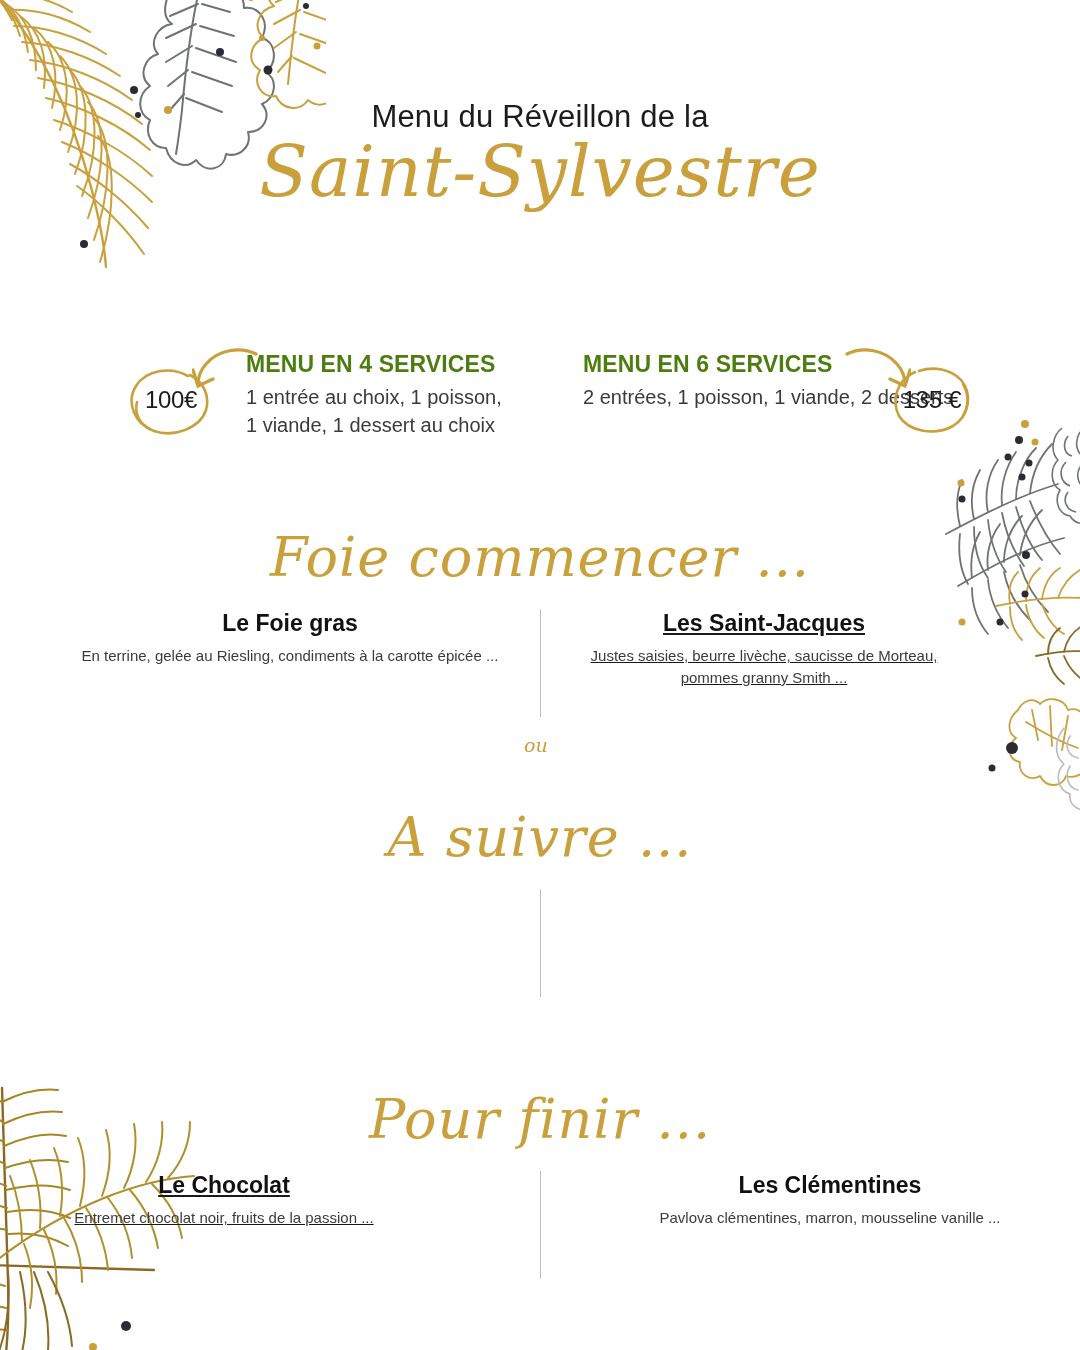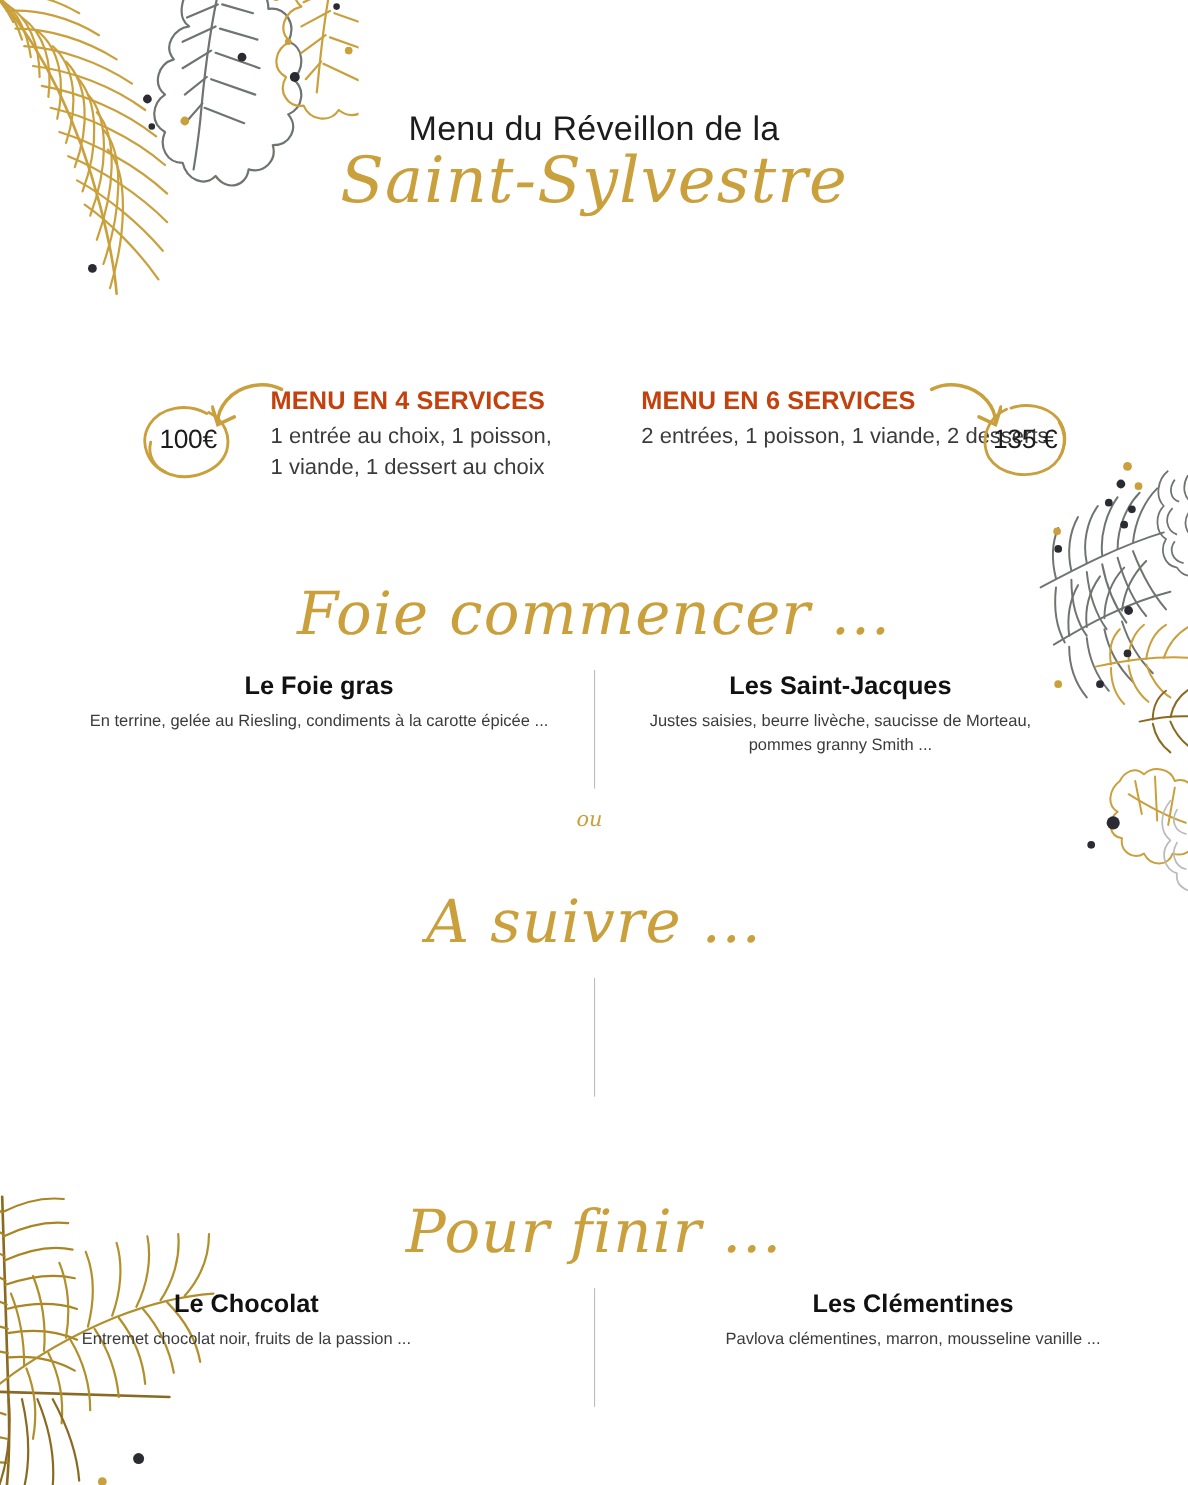--- a/index.html
+++ b/index.html
@@ -36,21 +36,21 @@
     font-weight: 400;
     letter-spacing: .2px;
     color: #1c1c1c;
     line-height: 1.1;
   }
   .header-script {
     margin-top: -6px;
     font-family: "DejaVu Serif", serif;
     font-style: italic;
     font-weight: 400;
-    font-size: 58px;
+    font-size: 71px;
     color: #c9a03c;
     line-height: 1.25;
     letter-spacing: 1px;
   }
 
   
   .price-band {
     position: absolute;
     left: 0; right: 0;
     top: 350px;
@@ -80,21 +80,21 @@
   .arrow { position: absolute; top: -2px; width: 66px; height: 44px; }
   .arrow-left  { left: 64px; }
   .arrow-right { right: 64px; }
 
   .price-text.left  { margin-left: 118px; text-align: left; }
   .price-text.right { margin-left: 8px;  text-align: left; }
   .price-title {
     font-size: 23px;
     font-weight: 700;
     letter-spacing: .1px;
-    color: #c2410c;
+    color: #4d7c0f;
     line-height: 1.25;
   }
   .price-desc {
     margin-top: 4px;
     font-size: 20px;
     font-weight: 400;
     color: #3b3b3b;
     line-height: 1.4;
   }
   .ou {
@@ -127,21 +127,21 @@
     margin-top: 22px;
     display: flex;
   }
   .course-col {
     width: 50%;
     box-sizing: border-box;
     padding: 0 36px;
     text-align: center;
   }
   .course-col.left  { padding-left: 76px; padding-right: 36px; }
-  .course-col.right { padding-left: 28px;  padding-right: 120px; }
+  .course-col.right { padding-left: 28px;  padding-right: 120px; text-decoration: underline; }
   .divider {
     position: absolute;
     left: 540px;
     top: 0;
     width: 1px;
     height: 108px;
     background: #bdbdbd;
   }
   .dish-name {
     font-size: 23px;

